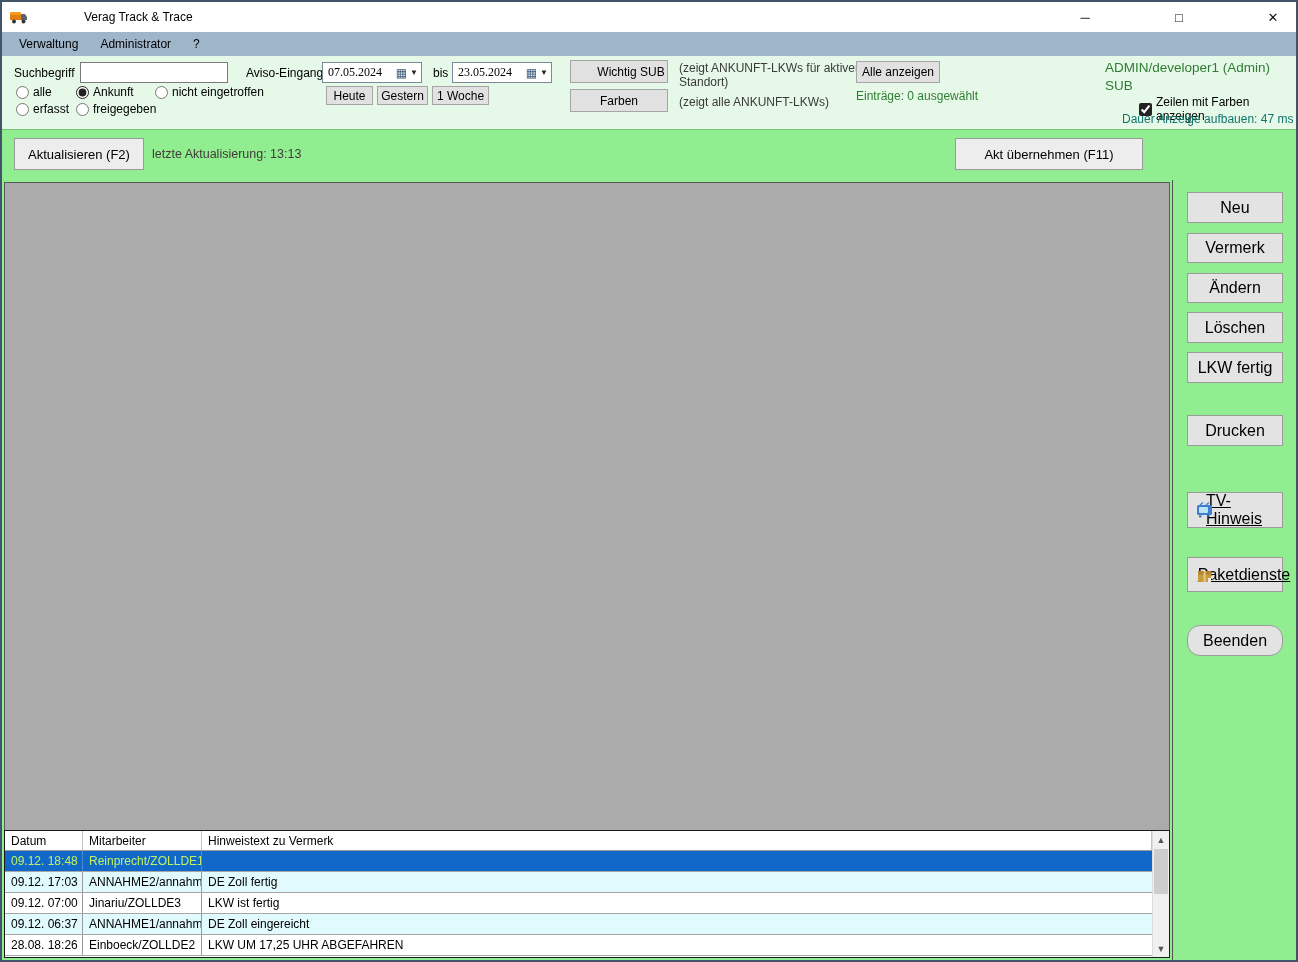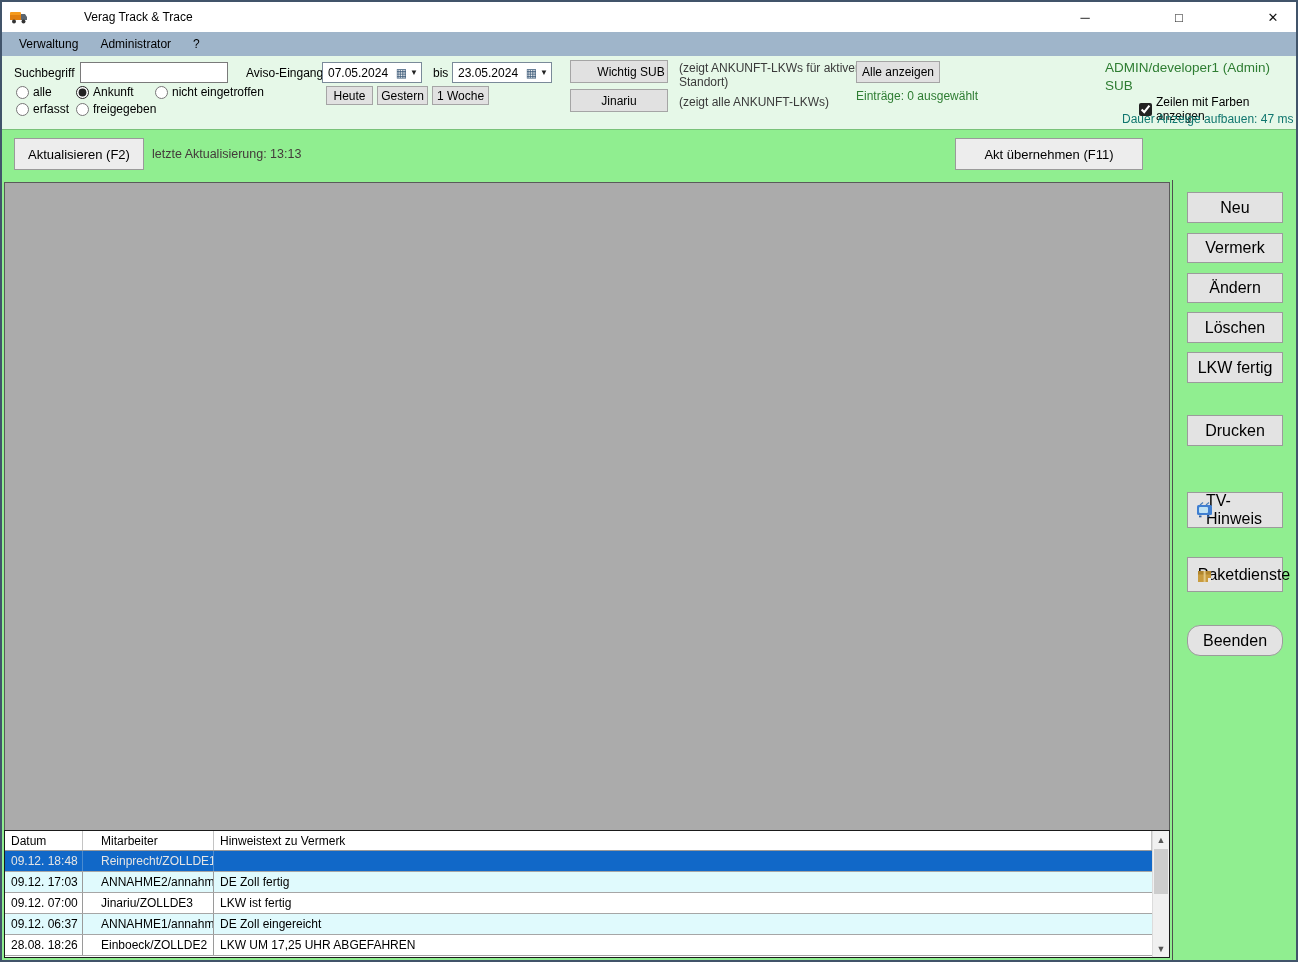--- a/index.html
+++ b/index.html
@@ -19,21 +19,21 @@
     display:flex;align-items:center;}
   .menu-item{padding:3px 11px;font-size:12px;color:#000;}
   .menu-item:first-child{margin-left:6px;}
   
   .toolbar{position:absolute;left:0;top:54px;width:100%;height:74px;background:#e6f8e8;
     border-bottom:1px solid #79c279;font-size:12px;}
   .tb-abs{position:absolute;}
   .textbox{border:1px solid #7a7a7a;background:#fff;height:21px;font-size:12px;padding:0 4px;}
   .datebox{border:1px solid #7a8a99;background:#fff;height:21px;width:100px;display:flex;
     align-items:center;padding:0 3px 0 5px;}
-  .datebox .val{flex:1;font-size:12px;}
+  .datebox .val{flex:1;font-size:12px;font-family:Liberation Serif, serif;}
   .cal-ic{font-size:12px;color:#3c5a78;line-height:1;margin-right:3px;}
   .dd-ic{font-size:8px;color:#222;line-height:1;}
   .btn{background:#e1e1e1;border:1px solid #a5a5a5;font-size:12px;color:#000;
     display:flex;align-items:center;justify-content:center;cursor:default;}
   .radio-lbl,.chk-lbl{display:inline-flex;align-items:center;gap:4px;font-size:12px;color:#000;}
   input[type=radio],input[type=checkbox]{margin:0;width:13px;height:13px;accent-color:#222;}
   .hint{color:#3a3a3a;font-size:12px;line-height:1.2;}
   .green-txt{color:#2e7d32;}
   .user-line{font-size:13.5px;color:#2e7d32;line-height:1.3;}
   .small-right{font-size:12px;color:#0f766e;}
@@ -49,40 +49,40 @@
   
   .log-table{position:absolute;left:2px;top:650px;width:1166px;height:128px;background:#fff;
     border:1px solid #1a1a1a;overflow:hidden;}
   .lt-inner{position:absolute;left:0;top:0;right:17px;bottom:0;}
   .lt-row{display:flex;height:21px;border-bottom:1px solid #a6a6a6;background:#fff;}
   .lt-header{height:20px;border-bottom:1px solid #9a9a9a;background:#fff;}
   .lt-cell{padding:0 0 0 6px;font-size:12px;line-height:20px;white-space:nowrap;overflow:hidden;
     border-right:1px solid #9a9a9a;color:#000;}
   .lt-header .lt-cell{border-right:1px solid #c4c4c4;color:#000;}
   .c-datum{width:78px;flex:0 0 auto;}
-  .c-mit{width:119px;flex:0 0 auto;margin-left:12px;}
+  .c-mit{width:119px;flex:0 0 auto;}
   .c-hin{flex:1;border-right:none;}
   .row-sel{background:#1168c8;}
-  .row-sel .lt-cell{color:#e5e5e5;border-right-color:#4a8bd0;}
+  .row-sel .lt-cell{color:#bef264;border-right-color:#4a8bd0;}
   .row-alt{background:#e0fafd;}
   
   .vscroll{position:absolute;right:0;top:0;bottom:0;width:17px;background:#f0f0f0;
     border-left:1px solid #dcdcdc;}
   .vs-arrow{position:absolute;left:0;width:16px;height:17px;display:flex;align-items:center;
     justify-content:center;font-size:9px;color:#555;}
   .vs-up{top:0;}
   .vs-down{bottom:0;}
   .vs-thumb{position:absolute;left:1px;top:18px;width:14px;height:45px;background:#cdcdcd;}
   
   .sidebar{position:absolute;left:1170px;top:0;width:124px;height:100%;background:#90ee90;
     border-left:1px solid #4f4f4f;}
   .side-btn{position:absolute;left:14px;width:96px;background:#e3e3e3;border:1px solid #9b9b9b;
     font-size:16px;color:#000;display:flex;align-items:center;justify-content:center;}
   .side-btn .ic{position:absolute;left:8px;width:18px;height:16px;}
-  .side-btn.with-icon{padding-left:18px;}
+  .side-btn.with-icon{padding-left:18px;text-decoration:underline;}
 </style>
 </head>
 <body>
 
 <div class="window">
 
   <div class="titlebar">
     <svg class="title-icon" viewBox="0 0 18 14">
       <rect x="0" y="2" width="11" height="8" rx="1" fill="#f59a1c"></rect>
       <rect x="0" y="5" width="11" height="5" fill="#e07f10"></rect>
@@ -140,21 +140,21 @@
       <span class="val">23.05.2024</span>
       <span class="cal-ic">▦</span>
       <span class="dd-ic">▼</span>
     </div>
 
     <div class="btn tb-abs" style="left:324px;top:30px;width:47px;height:19px;">Heute</div>
     <div class="btn tb-abs" style="left:375px;top:30px;width:51px;height:19px;">Gestern</div>
     <div class="btn tb-abs" style="left:430px;top:30px;width:57px;height:19px;">1 Woche</div>
 
     <div class="btn tb-abs" style="left:568px;top:4px;width:98px;height:23px;padding-left:24px;">Wichtig SUB</div>
-    <div class="btn tb-abs" style="left:568px;top:33px;width:98px;height:23px;">Jinariu</div>
+    <div class="btn tb-abs" style="left:568px;top:33px;width:98px;height:23px;">Farben</div>
     <div class="hint tb-abs" style="left:677px;top:5px;width:190px;">(zeigt ANKUNFT-LKWs für aktiven Standort)</div>
     <div class="hint tb-abs" style="left:677px;top:39px;width:220px;">(zeigt alle ANKUNFT-LKWs)</div>
 
     <div class="btn tb-abs" style="left:854px;top:5px;width:84px;height:22px;">Alle anzeigen</div>
     <div class="green-txt tb-abs" style="left:854px;top:33px;">Einträge: 0 ausgewählt</div>
 
     <div class="user-line tb-abs" style="left:1103px;top:3px;">ADMIN/developer1 (Admin)</div>
     <div class="user-line tb-abs" style="left:1103px;top:21px;">SUB</div>
     <label class="chk-lbl tb-abs" style="left:1137px;top:39px;">
       <input type="checkbox" checked="" style="">

